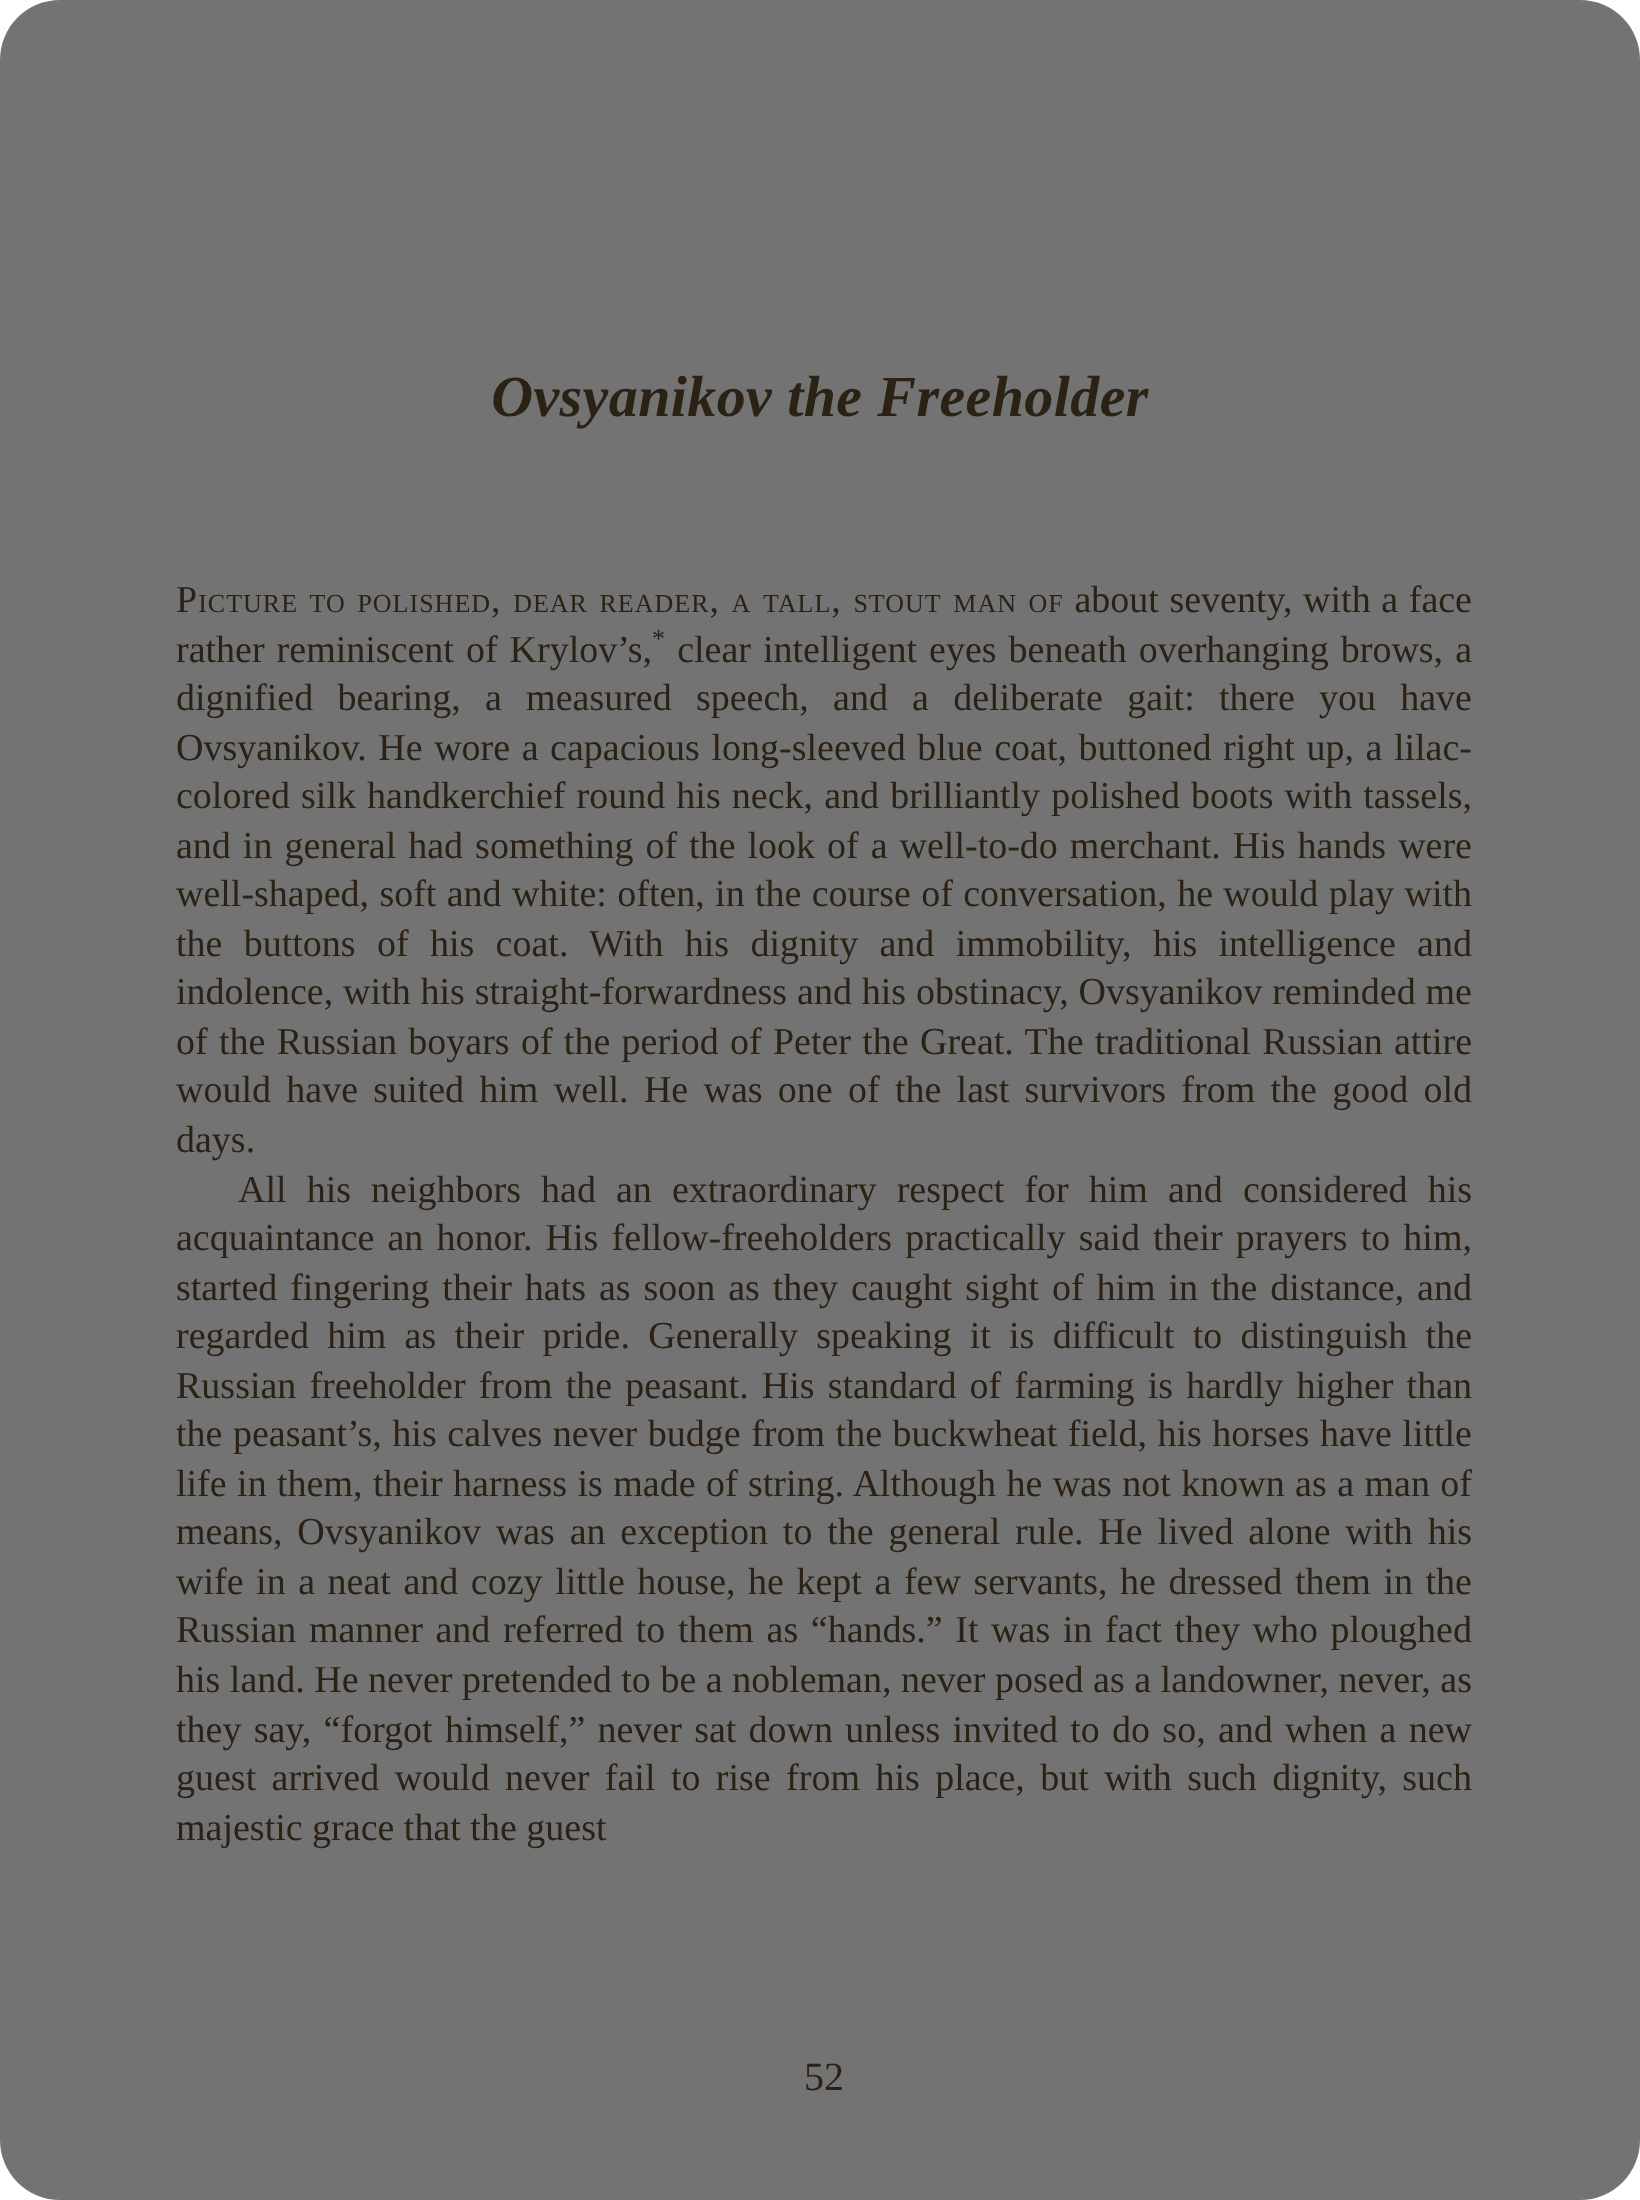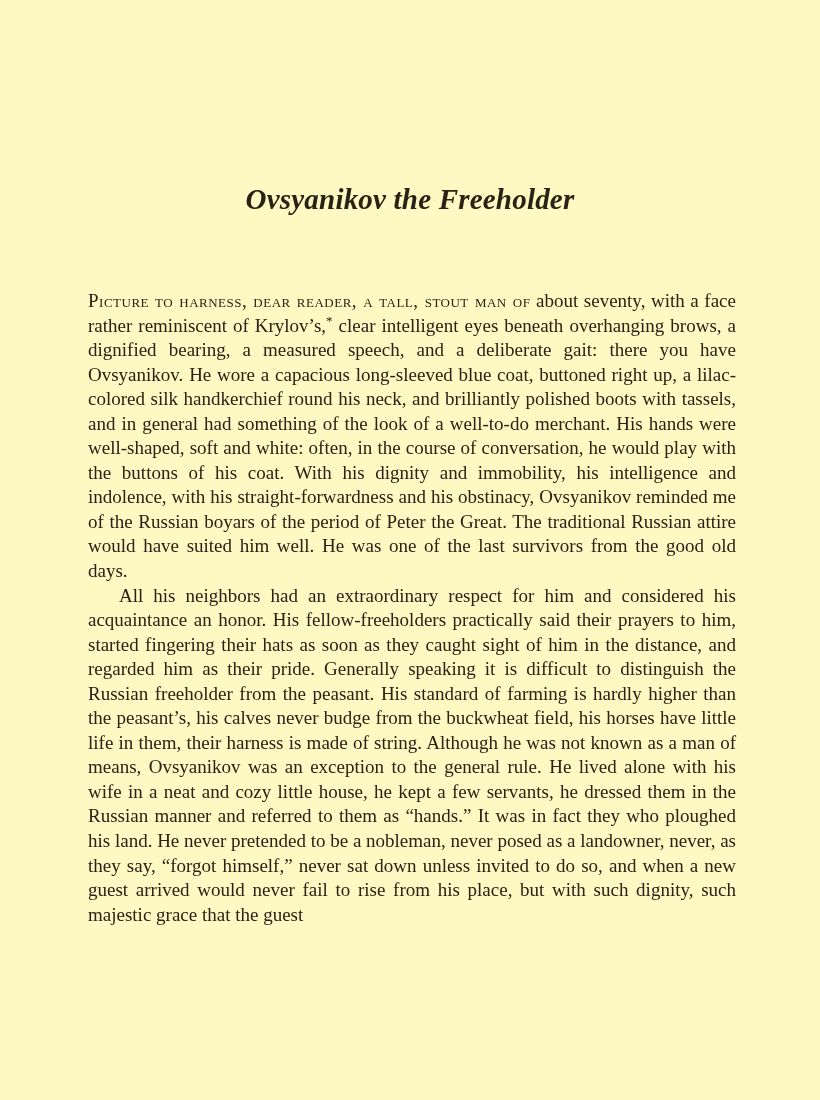--- a/index.html
+++ b/index.html
@@ -4,24 +4,25 @@
 <style>
   html, body {
     margin: 0;
     padding: 0;
     background: #ffffff;
   }
   .page {
     position: relative;
     width: 820px;
     height: 1100px;
-    background: #fef9c3;
+    background: #737373;
     font-family: "Liberation Serif", serif;
     color: #2b2115;
     overflow: hidden;
+    border-radius: 30px;
   }
   .chapter-title {
     position: absolute;
     top: 164px;
     left: 0;
     width: 820px;
     text-align: center;
     font-size: 29px;
     font-weight: bold;
     font-style: italic;
@@ -74,21 +75,22 @@
   }
 </style>
 </head>
 <body>
 
 <div class="page">
 
   <h1 class="chapter-title">Ovsyanikov the Freeholder</h1>
 
   <div class="body-text">
-    <p><span class="sc">Picture to harness, dear reader, a tall, stout man of</span>
+    <p><span class="sc">Picture to polished, dear reader, a tall, stout man of</span>
       <span>about seventy, with a face rather reminiscent of Krylov’s,</span><sup class="fnmark">*</sup>
       <span>clear intelligent eyes beneath overhanging brows, a dignified bearing, a measured speech, and a deliberate gait: there you have Ovsyanikov. He wore a capacious long-sleeved blue coat, buttoned right up, a lilac-colored silk handkerchief round his neck, and brilliantly polished boots with tassels, and in general had something of the look of a well-to-do merchant. His hands were well-shaped, soft and white: often, in the course of conversation, he would play with the buttons of his coat. With his dignity and immobility, his intelligence and indolence, with his straight-forwardness and his obstinacy, Ovsyanikov reminded me of the Russian boyars of the period of Peter the Great. The traditional Russian attire would have suited him well. He was one of the last survivors from the good old days.</span></p>
     <p class="indented">All his neighbors had an extraordinary respect for him and considered his acquaintance an honor. His fellow-freeholders practically said their prayers to him, started fingering their hats as soon as they caught sight of him in the distance, and regarded him as their pride. Generally speaking it is difficult to distinguish the Russian freeholder from the peasant. His standard of farming is hardly higher than the peasant’s, his calves never budge from the buckwheat field, his horses have little life in them, their harness is made of string. Although he was not known as a man of means, Ovsyanikov was an exception to the general rule. He lived alone with his wife in a neat and cozy little house, he kept a few servants, he dressed them in the Russian manner and referred to them as “hands.” It was in fact they who ploughed his land. He never pretended to be a nobleman, never posed as a landowner, never, as they say, “forgot himself,” never sat down unless invited to do so, and when a new guest arrived would never fail to rise from his place, but with such dignity, such majestic grace that the guest</p>
   </div>
 
 
+  <div class="page-number">52</div>
 
 </div>
 
 </body></html>

